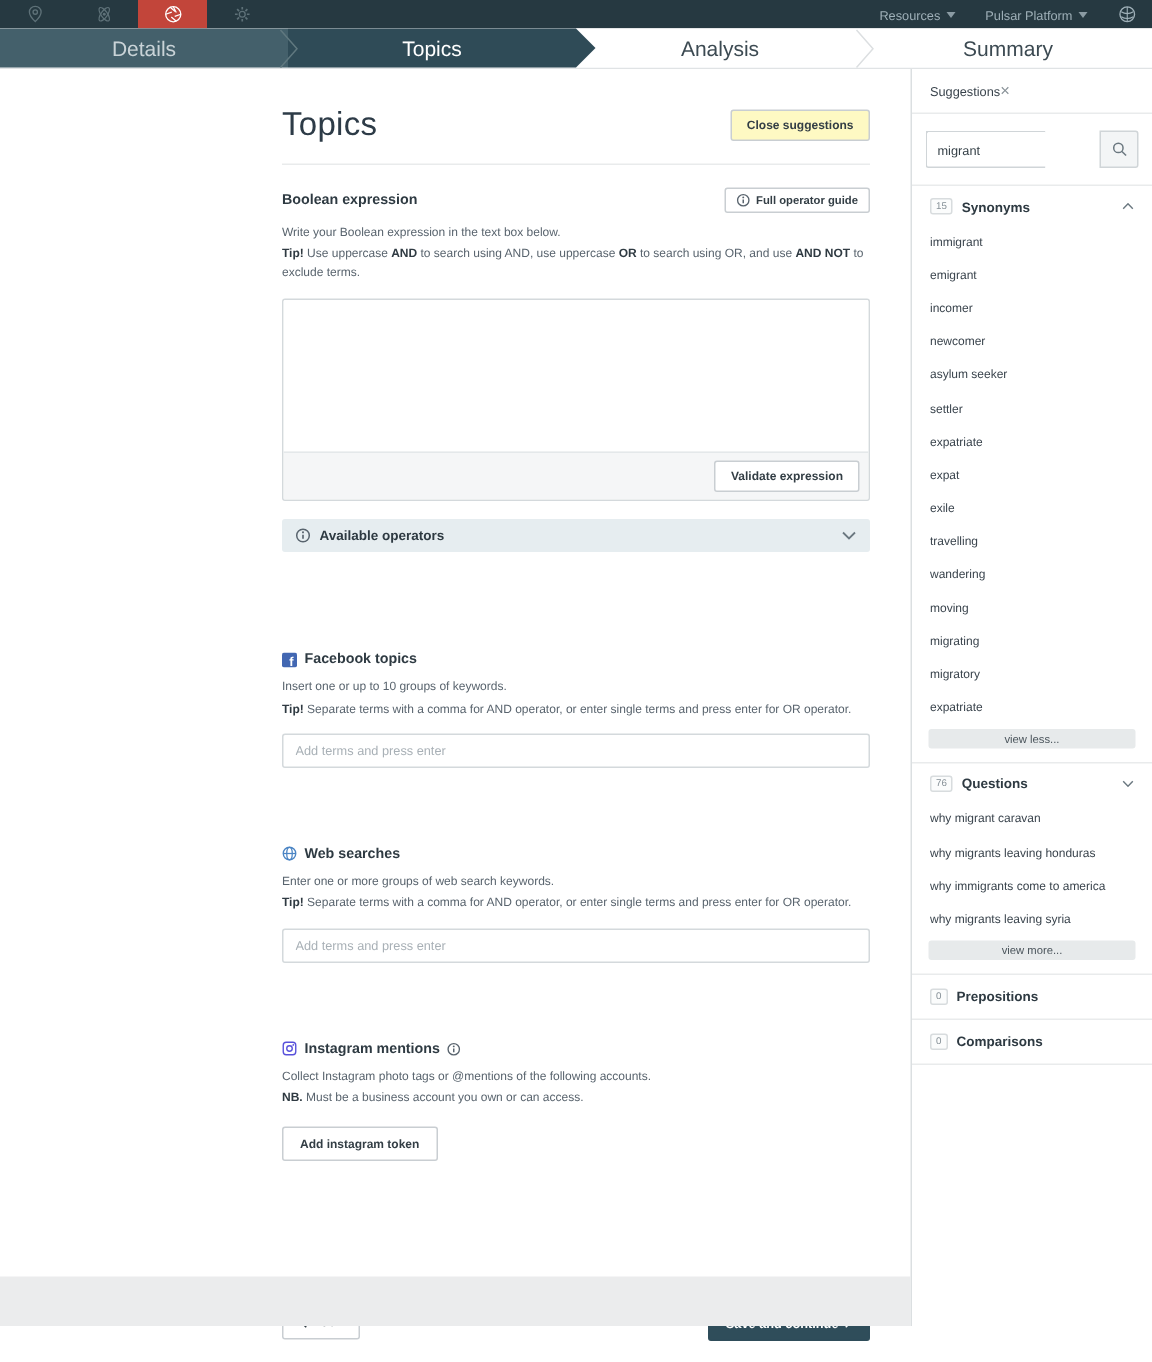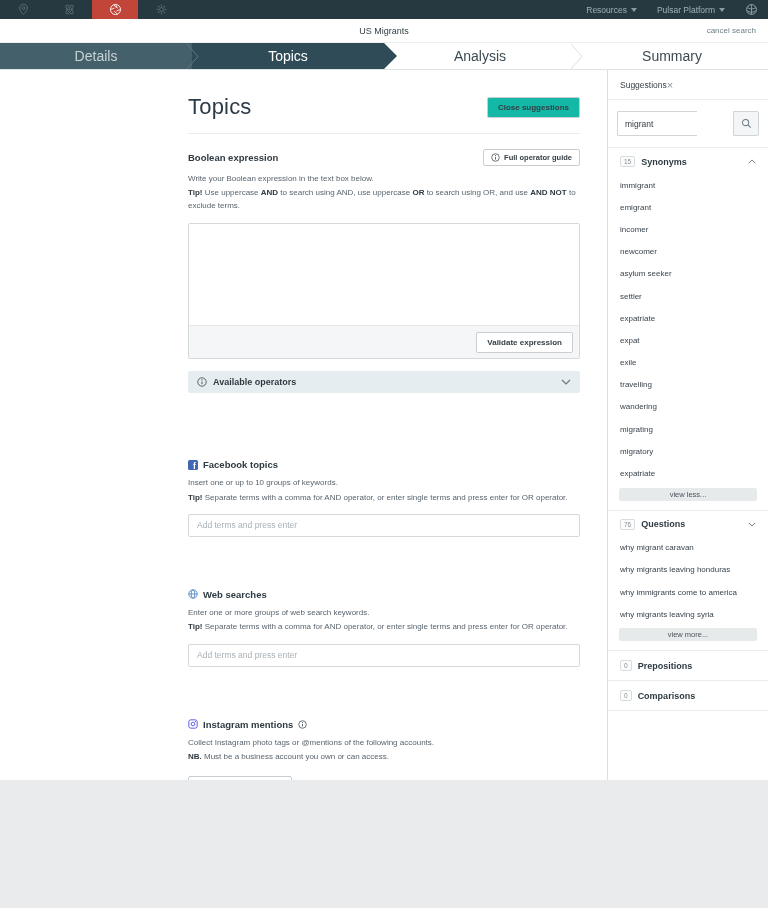--- a/index.html
+++ b/index.html
@@ -1,17 +1,17 @@
 <!DOCTYPE html>
 <html><head>
 <meta charset="utf-8">
 <style>
   * { margin:0; padding:0; box-sizing:border-box; }
   body { font-family:"Liberation Sans","DejaVu Sans",sans-serif; background:#e9ebec; }
-  .page { width:768px; height:780px; position:relative; background:#fff; overflow:hidden; margin:0 auto; }
+  .page { width:768px; height:908px; position:relative; background:#fff; overflow:hidden; margin:0 auto; }
 
   
   .topbar { height:19px; background:#263941; display:flex; align-items:center; justify-content:space-between; }
   .nav-icons { display:flex; height:19px; }
   .nav-slot { width:46px; height:19px; display:flex; align-items:center; justify-content:center; cursor:pointer; }
   .nav-slot.active { background:#c2453a; }
   .topbar-right { display:flex; align-items:center; gap:20px; padding-right:10px; }
   .topbar-menu { color:#9fb0b8; font-size:8.5px; display:flex; align-items:center; gap:4px; cursor:pointer; }
   .caret { width:0; height:0; border-left:3px solid transparent; border-right:3px solid transparent; border-top:4px solid #8a9ba3; }
 
@@ -31,21 +31,21 @@
 
   
   .main { position:relative; height:838px; background:#fff; }
   .content { width:392px; margin:0 auto; padding-top:24px; }
   .footer-strip { position:absolute; left:0; right:161px; bottom:0; height:33px; background:#ebeced; }
 
   
   .head-row { display:flex; align-items:center; justify-content:space-between; }
   h1.page-h { font-size:22px; font-weight:500; color:#2d3b47; letter-spacing:.2px; }
   .btn { border:1px solid #c9ced2; border-radius:2px; background:#fff; font-family:inherit; font-size:8px; font-weight:700; color:#333e45; padding:5px 10px; cursor:pointer; display:inline-flex; align-items:center; gap:4px; }
-  .btn.gray { background:#14b8a6; }
+  .btn.gray { background:#fef9c3; }
   .divider { border:none; border-top:1px solid #e9ebec; margin-top:13px; }
 
   .sec-head-row { display:flex; align-items:center; justify-content:space-between; margin-top:15px; }
   h2.sec-h { font-size:9.5px; font-weight:700; color:#2e3a42; display:flex; align-items:center; gap:5px; }
   .btn.small { padding:3px 7px; font-size:7.5px; font-weight:700; }
   .desc { font-size:8px; color:#59646e; line-height:1.55; margin-top:7px; }
   .desc b { color:#2f3a42; }
   .desc.tight { margin-top:2px; }
 
   .bool-box { margin-top:11px; border:1px solid #d4d9dc; border-radius:2px; overflow:hidden; }
@@ -135,24 +135,20 @@
       </div>
       <div style="display:flex;">
         <svg width="13" height="13" viewBox="0 0 16 16">
             <circle cx="8" cy="8" r="6" fill="none" stroke="#9fb0b8" stroke-width="1.1"></circle>
             <path d="M3 6 Q8 9 13 6 M3 10 Q8 13 13 10 M8 2 L8 14" fill="none" stroke="#9fb0b8" stroke-width="0.9"></path>
           </svg>
       </div>
     </div>
   </header>
 
-  <div class="titlebar">
-    <span class="title">US Migrants</span>
-    <span class="cancel">cancel search</span>
-  </div>
 
   <div class="steps">
     <div class="step done">
         <span>Details</span>
       </div>
     <div class="step active">
         <span>Topics</span>
       </div>
     <div class="step todo">
         <span>Analysis</span>
@@ -318,20 +314,21 @@
             <li class="sb-item">emigrant</li>
             <li class="sb-item">incomer</li>
             <li class="sb-item">newcomer</li>
             <li class="sb-item">asylum seeker</li>
             <li class="sb-item">settler</li>
             <li class="sb-item">expatriate</li>
             <li class="sb-item">expat</li>
             <li class="sb-item">exile</li>
             <li class="sb-item">travelling</li>
             <li class="sb-item">wandering</li>
+            <li class="sb-item">moving</li>
             <li class="sb-item">migrating</li>
             <li class="sb-item">migratory</li>
             <li class="sb-item">expatriate</li>
           </ul>
         <button class="sb-view">view less...</button>
         <hr class="sb-divider">
       </div>
 
       <div class="sb-section">
         <div class="sb-sec-head">

